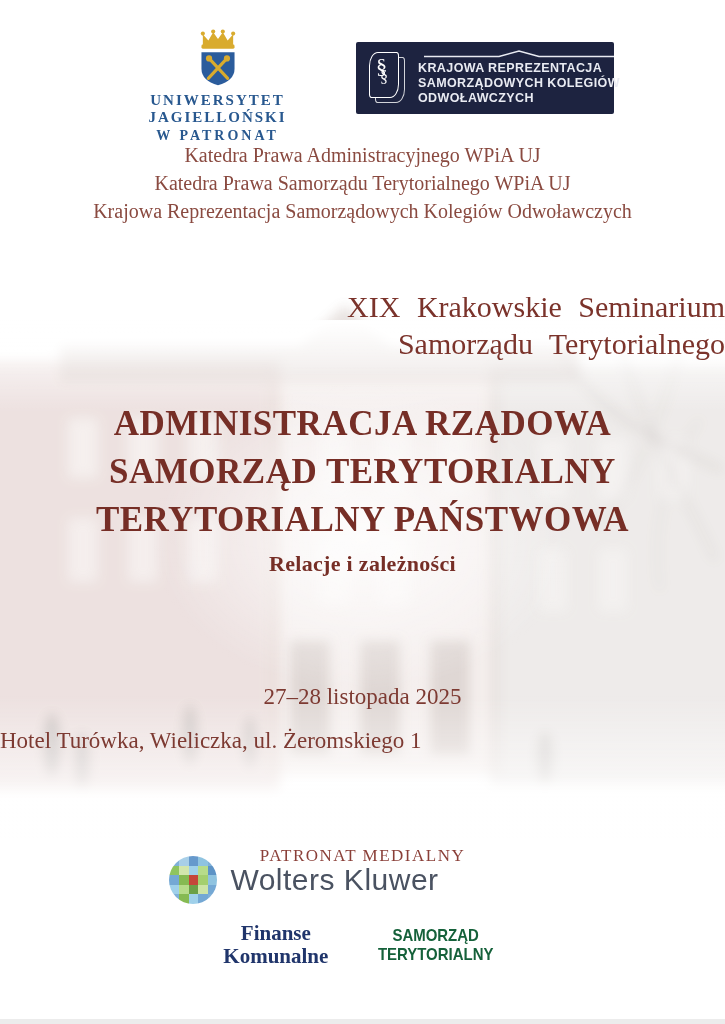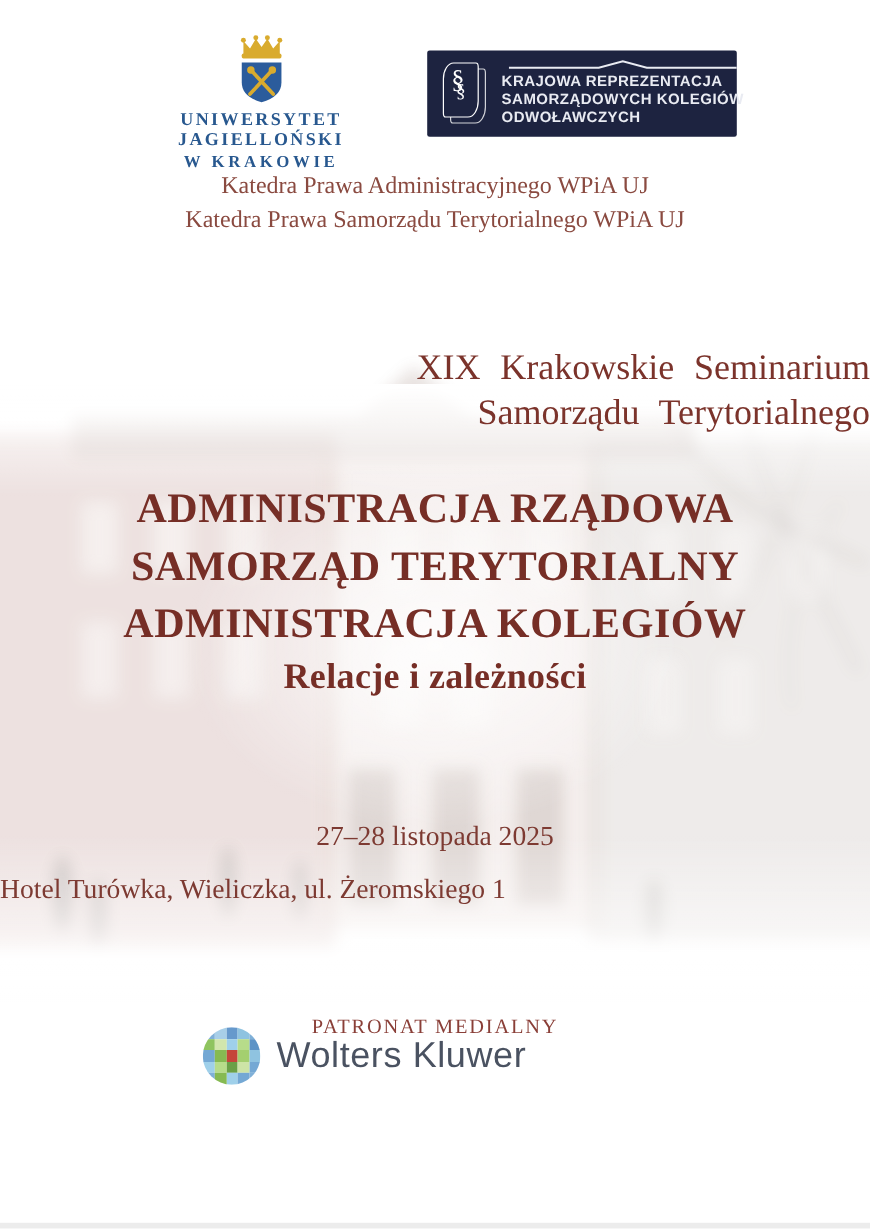--- a/index.html
+++ b/index.html
@@ -47,21 +47,21 @@
   .krsko-roof{display:block;margin:0 auto 3px auto;}
   .krsko-line{font-family:"Liberation Sans",sans-serif;font-weight:700;font-size:12.5px;letter-spacing:.4px;color:#e9ebf2;line-height:15px;white-space:nowrap;}
 
   
   .organizers{position:absolute;left:0;top:141px;width:725px;text-align:center;z-index:2;
     color:#8a4a40;font-size:20px;line-height:28px;}
   .seminar{position:absolute;left:0;top:288px;width:725px;text-align:right;z-index:2;
     color:#7b332b;font-size:30px;line-height:37px;word-spacing:9px;}
   .main-title{position:absolute;left:0;top:400px;width:725px;text-align:center;z-index:2;
     color:#762e26;font-weight:700;font-size:35px;line-height:48px;letter-spacing:.5px;}
-  .main-subtitle{font-size:30px;line-height:40px;letter-spacing:.3px;}
+  .main-subtitle{font-size:22px;line-height:40px;letter-spacing:.3px;}
   .event-date{position:absolute;left:0;top:684px;width:725px;text-align:center;z-index:2;color:#7d3a32;font-size:23px;}
   .event-venue{position:absolute;left:0;top:728px;width:725px;z-index:2;color:#7d3a32;font-size:23px;}
 
   
   .patron-heading{position:absolute;left:0;top:846px;width:725px;text-align:center;z-index:2;
     color:#8a3f38;font-size:17px;letter-spacing:1.5px;font-weight:500;}
   .wk-row{position:absolute;left:0;top:856px;width:608px;display:flex;justify-content:center;align-items:center;gap:13px;z-index:2;}
   .wk-globe{width:48px;height:48px;border-radius:50%;overflow:hidden;display:grid;
     grid-template-columns:repeat(5,1fr);grid-template-rows:repeat(5,1fr);}
   .wk-globe span{display:block;}
@@ -143,21 +143,21 @@
       <rect x="16" y="27" width="48" height="6" rx="2" fill="#d9ab2e"></rect>
       <path d="M16,38 L64,38 L64,62 Q64,79 40,86 Q16,79 16,62 Z" fill="#2b5c9c"></path>
       <g stroke="#d9ab2e" stroke-width="4.5" stroke-linecap="round">
         <line x1="27" y1="47" x2="54" y2="76"></line>
         <line x1="53" y1="47" x2="26" y2="76"></line>
       </g>
       <circle cx="27" cy="47" r="4.5" fill="#d9ab2e"></circle>
       <circle cx="53" cy="47" r="4.5" fill="#d9ab2e"></circle>
     </svg>
     <div class="uj-line1">UNIWERSYTET JAGIELLOŃSKI</div>
-    <div class="uj-line2">W KRAKOWIE</div>
+    <div class="uj-line2">W PATRONAT</div>
   </div>
 
   <div class="krsko-box">
     <div class="krsko-emblem">
       <div class="doc-back"></div>
       <div class="doc-front"></div>
       <span class="par1">§</span>
         <span class="par2">§</span>
     </div>
     <div class="krsko-right">
@@ -166,31 +166,32 @@
       </svg>
       <div class="krsko-line">KRAJOWA REPREZENTACJA</div>
       <div class="krsko-line">SAMORZĄDOWYCH KOLEGIÓW</div>
       <div class="krsko-line">ODWOŁAWCZYCH</div>
     </div>
   </div>
 
   <div class="organizers">
     <div>Katedra Prawa Administracyjnego WPiA UJ</div>
     <div>Katedra Prawa Samorządu Terytorialnego WPiA UJ</div>
+    <div>Krajowa Reprezentacja Samorządowych Kolegiów Odwoławczych</div>
   </div>
 
   <div class="seminar">
     <div>XIX Krakowskie Seminarium</div>
     <div>Samorządu Terytorialnego</div>
   </div>
 
   <div class="main-title">
     <div>ADMINISTRACJA RZĄDOWA</div>
     <div>SAMORZĄD TERYTORIALNY</div>
-    <div>ADMINISTRACJA KOLEGIÓW</div>
+    <div>TERYTORIALNY PAŃSTWOWA</div>
     <div class="main-subtitle">Relacje i zależności</div>
   </div>
 
   <div class="event-date">27–28 listopada 2025</div>
   <div class="event-venue">Hotel Turówka, Wieliczka, ul. Żeromskiego 1</div>
 
   <div class="patron-heading">PATRONAT MEDIALNY</div>
 
   <div class="wk-row">
     <div class="wk-globe">
@@ -216,15 +217,25 @@
         <span></span>
       <span></span>
         <span></span>
         <span></span>
         <span></span>
         <span></span>
     </div>
     <div class="wk-text">Wolters Kluwer</div>
   </div>
 
+  <div class="partner-row">
+    <div class="fk-logo">
+      <div>Finanse</div>
+      <div>Komunalne</div>
+    </div>
+    <div class="st-logo">
+      <div>SAMORZĄD</div>
+      <div>TERYTORIALNY</div>
+    </div>
+  </div>
 
   <div class="bottom-strip"></div>
 </div>
 
 </body></html>

